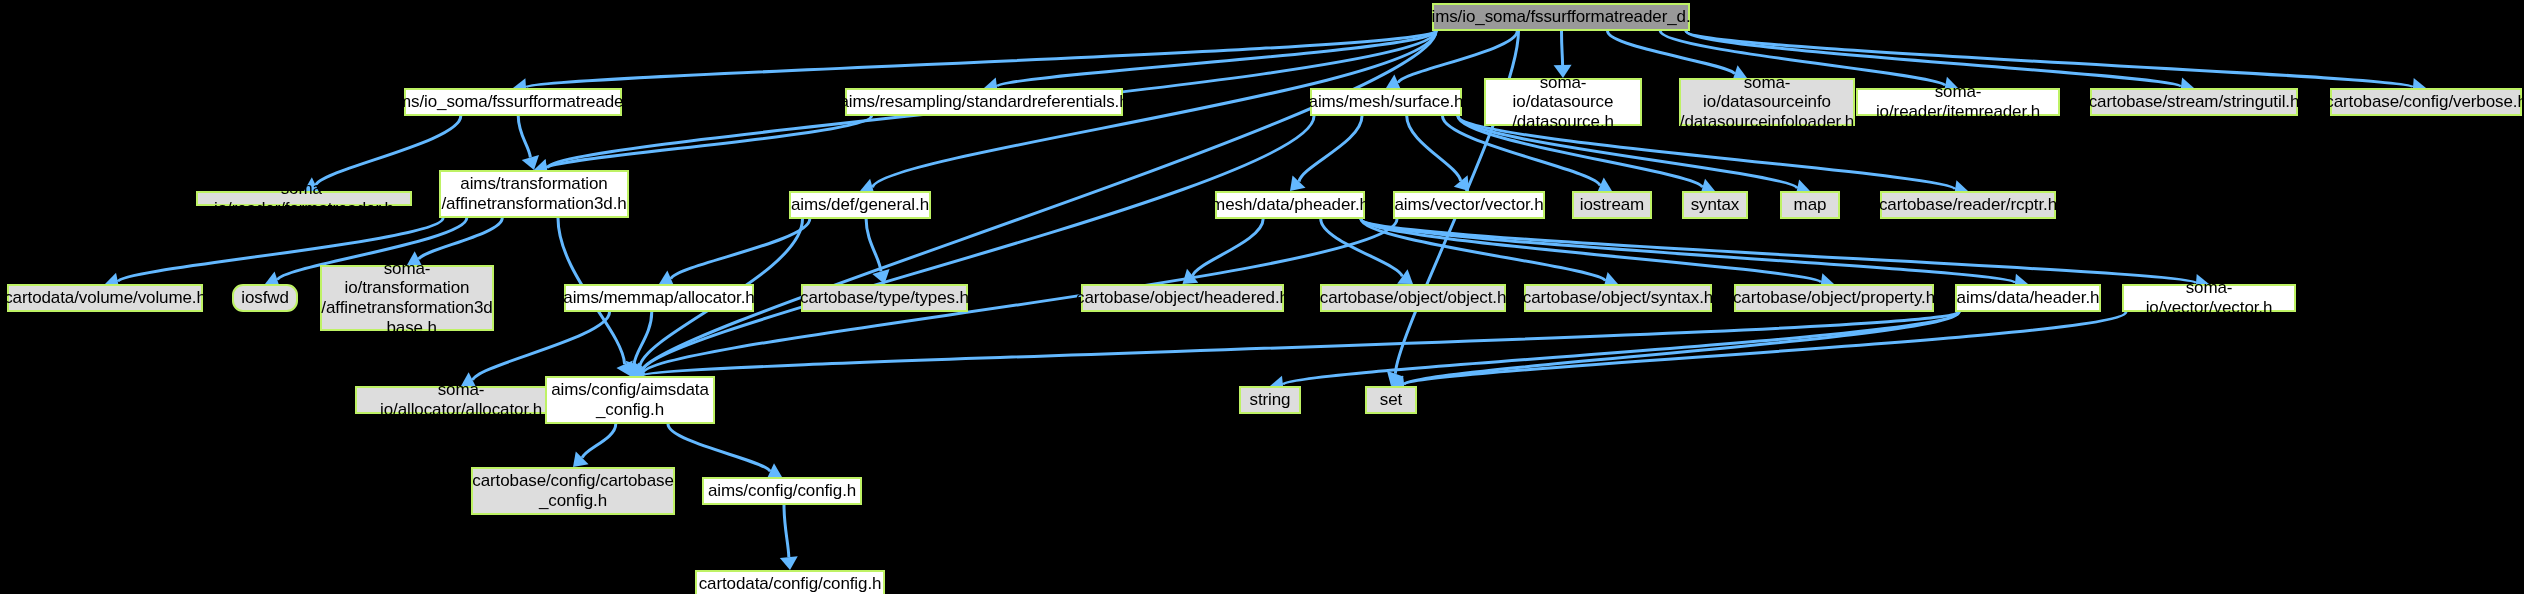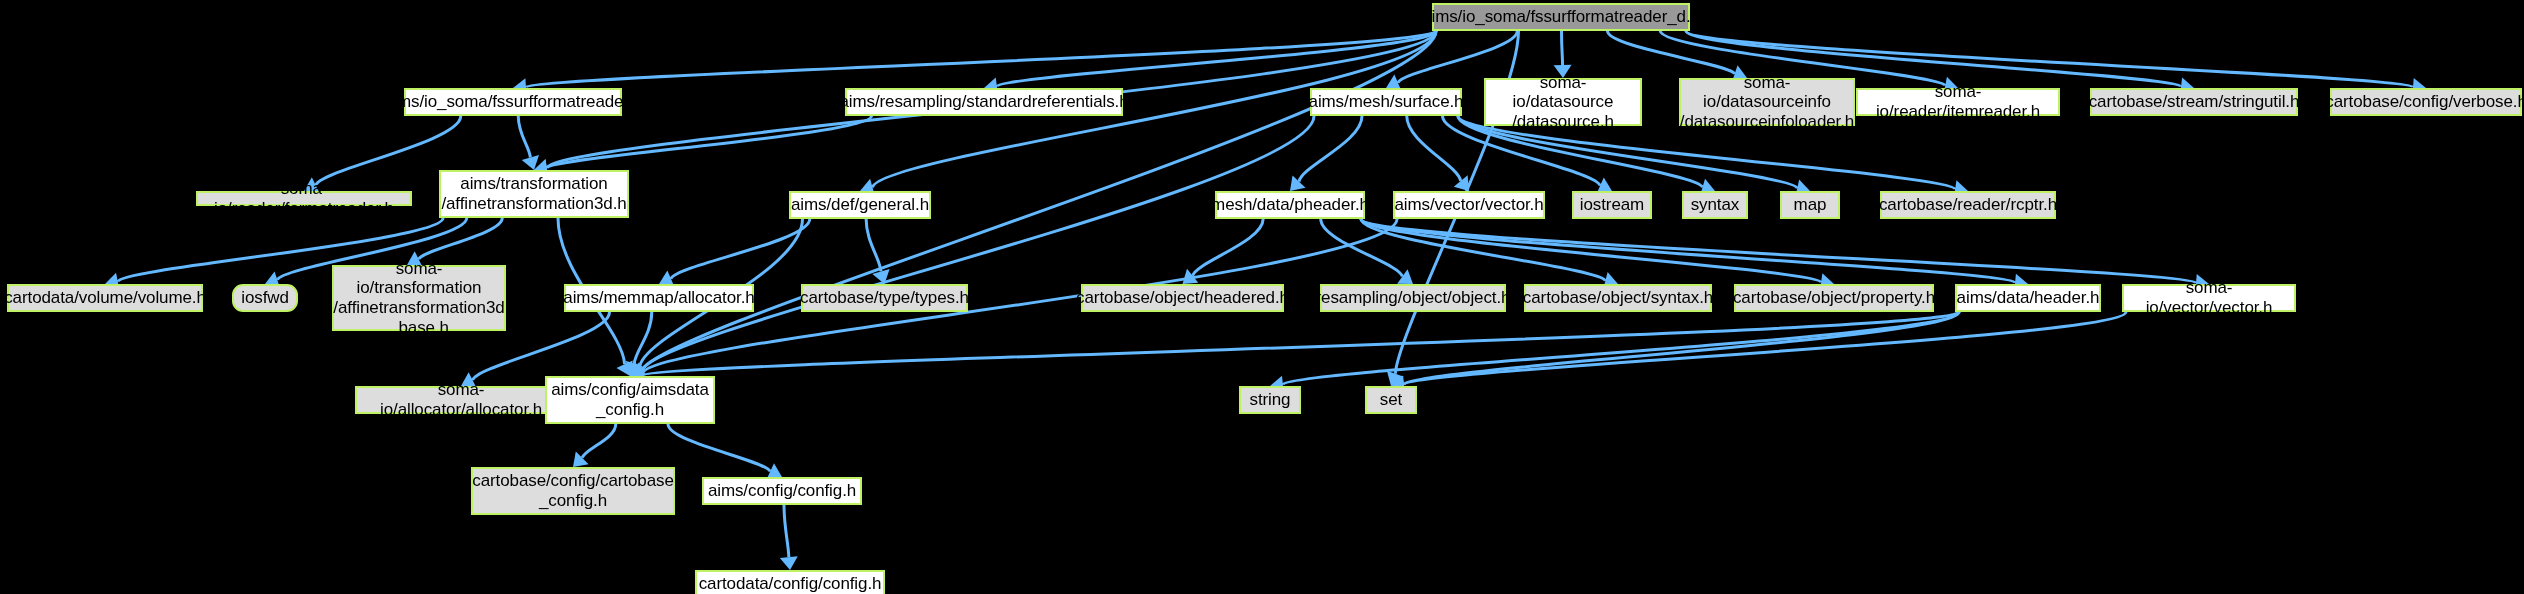--- a/index.html
+++ b/index.html
@@ -163,27 +163,27 @@
 /affinetransformation3d.h</div>
       <div class="node-box fill-white" style="left: 789px; top: 191px; width: 142px; height: 28px;">aims/def/general.h</div>
       <div class="node-box fill-white" style="left: 1215px; top: 191px; width: 150px; height: 28px;">mesh/data/pheader.h</div>
       <div class="node-box fill-white" style="left: 1393px; top: 191px; width: 152px; height: 28px;">aims/vector/vector.h</div>
       <div class="node-box fill-grey" style="left: 1572px; top: 191px; width: 80px; height: 28px;">iostream</div>
       <div class="node-box fill-grey" style="left: 1682px; top: 191px; width: 66px; height: 28px;">syntax</div>
       <div class="node-box fill-grey" style="left: 1780px; top: 191px; width: 60px; height: 28px;">map</div>
       <div class="node-box fill-grey" style="left: 1880px; top: 191px; width: 176px; height: 28px;">cartobase/reader/rcptr.h</div>
       <div class="node-box fill-grey" style="left: 7px; top: 284px; width: 196px; height: 28px;">cartodata/volume/volume.h</div>
       <div class="node-box fill-grey" style="left: 232px; top: 284px; width: 66px; height: 28px; border-radius: 11px;">iosfwd</div>
-      <div class="node-box fill-grey" style="left: 332px; top: 265px; width: 174px; height: 66px;">soma-io/transformation
+      <div class="node-box fill-grey" style="left: 320px; top: 265px; width: 174px; height: 66px;">soma-io/transformation
 /affinetransformation3d
 _base.h</div>
       <div class="node-box fill-white" style="left: 564px; top: 284px; width: 190px; height: 28px;">aims/memmap/allocator.h</div>
       <div class="node-box fill-grey" style="left: 801px; top: 284px; width: 167px; height: 28px;">cartobase/type/types.h</div>
       <div class="node-box fill-grey" style="left: 1081px; top: 284px; width: 203px; height: 28px;">cartobase/object/headered.h</div>
-      <div class="node-box fill-grey" style="left: 1320px; top: 284px; width: 186px; height: 28px;">resampling/object/object.h</div>
+      <div class="node-box fill-grey" style="left: 1320px; top: 284px; width: 186px; height: 28px;">cartobase/object/object.h</div>
       <div class="node-box fill-grey" style="left: 1524px; top: 284px; width: 188px; height: 28px;">cartobase/object/syntax.h</div>
       <div class="node-box fill-grey" style="left: 1734px; top: 284px; width: 200px; height: 28px;">cartobase/object/property.h</div>
       <div class="node-box fill-white" style="left: 1955px; top: 284px; width: 146px; height: 28px;">aims/data/header.h</div>
       <div class="node-box fill-white" style="left: 2122px; top: 284px; width: 174px; height: 28px;">soma-io/vector/vector.h</div>
       <div class="node-box fill-grey" style="left: 355px; top: 386px; width: 212px; height: 28px;">soma-io/allocator/allocator.h</div>
       <div class="node-box fill-white" style="left: 545px; top: 376px; width: 170px; height: 48px;">aims/config/aimsdata
 _config.h</div>
       <div class="node-box fill-grey" style="left: 1239px; top: 386px; width: 62px; height: 28px;">string</div>
       <div class="node-box fill-grey" style="left: 1365px; top: 386px; width: 52px; height: 28px;">set</div>
       <div class="node-box fill-grey" style="left: 471px; top: 467px; width: 204px; height: 48px;">cartobase/config/cartobase

